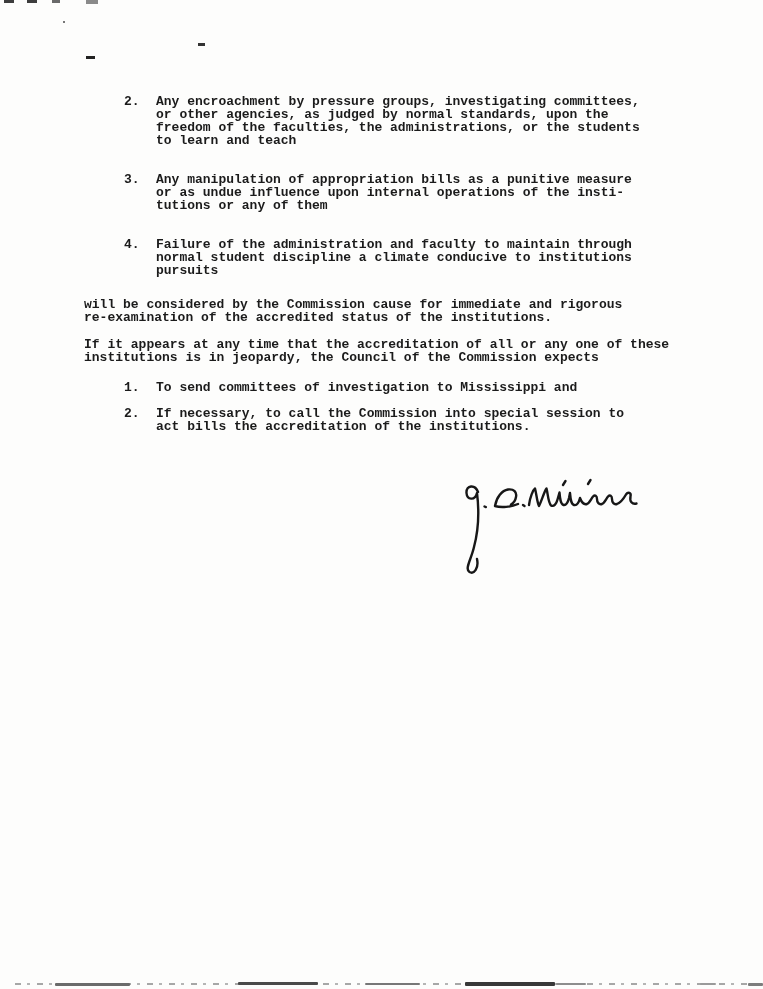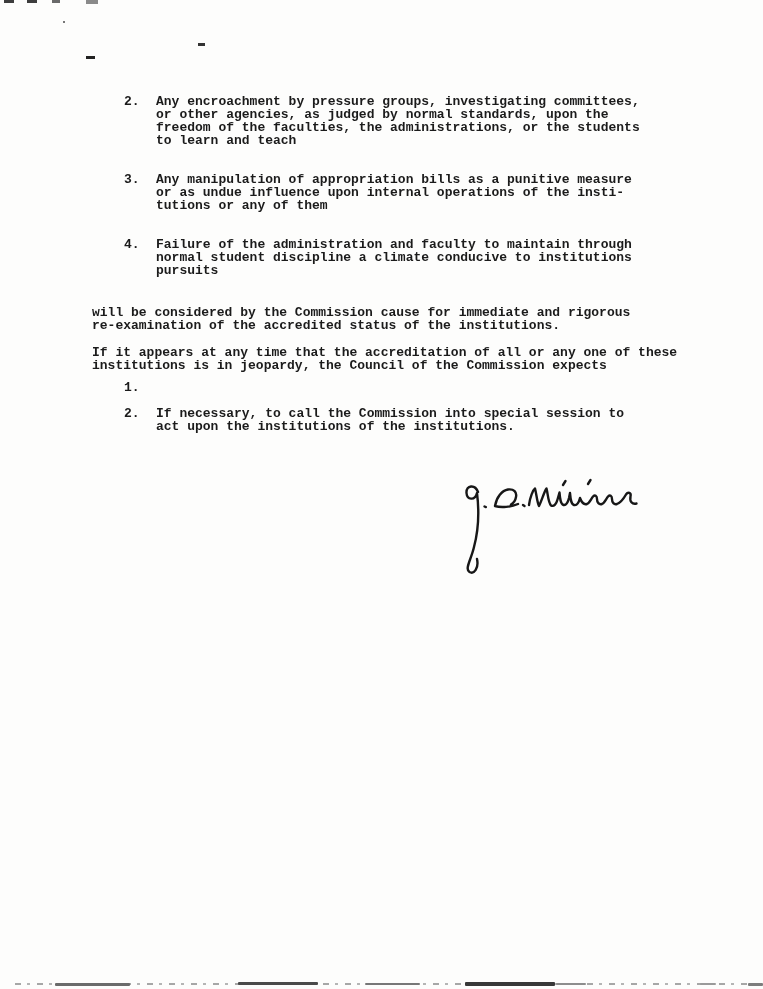--- a/index.html
+++ b/index.html
@@ -16,21 +16,21 @@
     color:#1b1b1b;
     -webkit-font-smoothing:antialiased;
   }
   .list{position:absolute;left:124px;}
   #list-upper{top:95px;}
   #list-lower{top:381px;}
   .num-item{display:flex;margin:0 0 26px 0;}
   #list-lower .num-item{margin-bottom:13px;}
   .num{flex:none;width:32px;white-space:pre;}
   .itext{white-space:pre;}
-  .para{position:absolute;left:76px;margin:16px;white-space:pre;}
+  .para{position:absolute;left:76px;margin:8px;white-space:pre;}
   #para-consequence{top:290px;}
   #para-condition{top:330px;}
   .sig{position:absolute;left:432px;top:476px;width:236px;height:106px;}
   
   .speck{position:absolute;background:#3d3d3d;}
   .bottom-edge{
     position:absolute;left:15px;right:0;top:983px;height:2px;
     background:repeating-linear-gradient(90deg,#8a8a8a 0 6px,transparent 6px 12px,#9d9d9d 12px 15px,transparent 15px 22px);
     opacity:.75;
   }
@@ -72,25 +72,26 @@
   </div>
 
   <p class="para" id="para-consequence">will be considered by the Commission cause for immediate and rigorous
 re-examination of the accredited status of the institutions.</p>
   <p class="para" id="para-condition">If it appears at any time that the accreditation of all or any one of these
 institutions is in jeopardy, the Council of the Commission expects</p>
 
   <div class="list" id="list-lower">
     <div class="num-item">
       <span class="num">1.</span>
+      <span class="itext">To send committees of investigation to Mississippi and</span>
     </div>
     <div class="num-item">
       <span class="num">2.</span>
       <span class="itext">If necessary, to call the Commission into special session to
-act upon the institutions of the institutions.</span>
+act bills the accreditation of the institutions.</span>
     </div>
   </div>
 
   <div class="sig" title="J. D. Williams">
     <svg width="236" height="106" viewBox="0 0 236 106">
       <g fill="none" stroke="#171717" stroke-width="2.4" stroke-linecap="round" stroke-linejoin="round">
 
         <path d="M46,16 C43,8 34,9 34.5,17 C35,24 43,25 45,17 C47,33 46.5,54 42,71 C39,84 32.5,93 37.5,96 C42,98.5 47,92 45,83"></path>
         <path d="M52.5,30.5 l1.4,0.6"></path>
 

